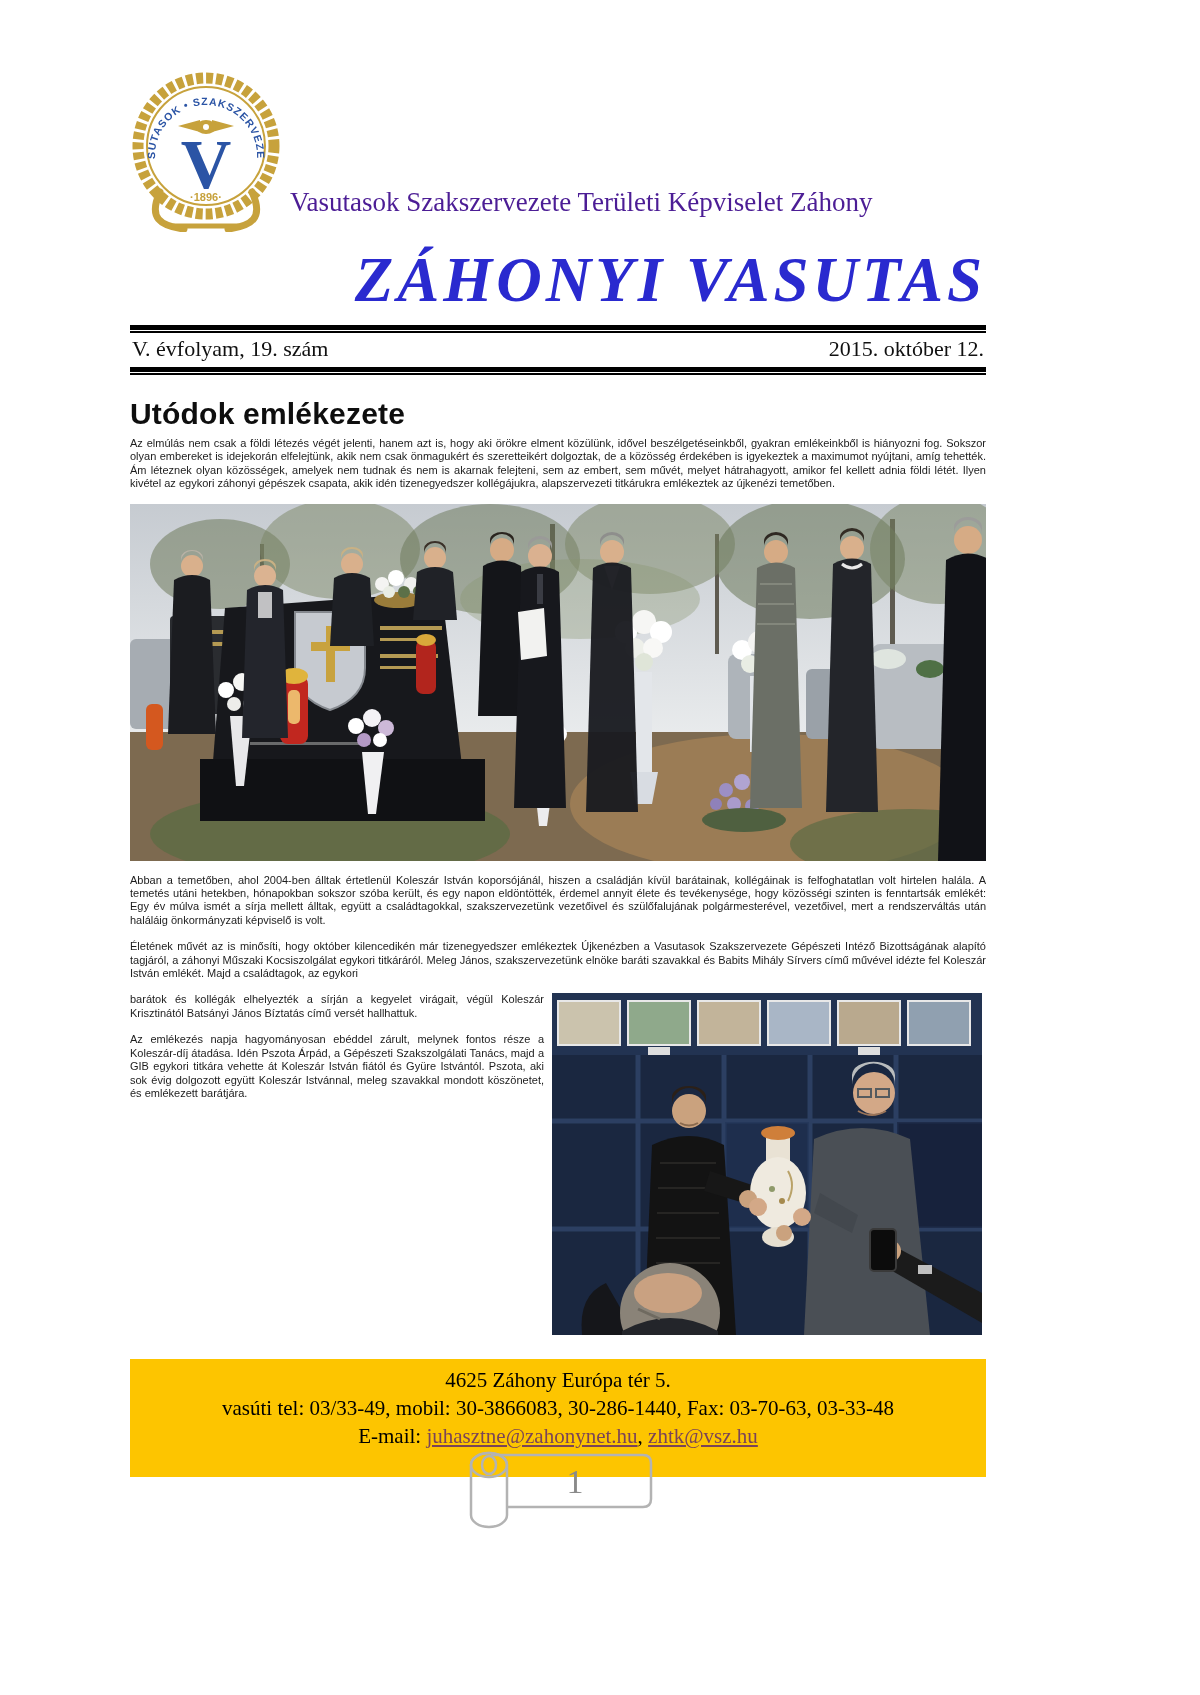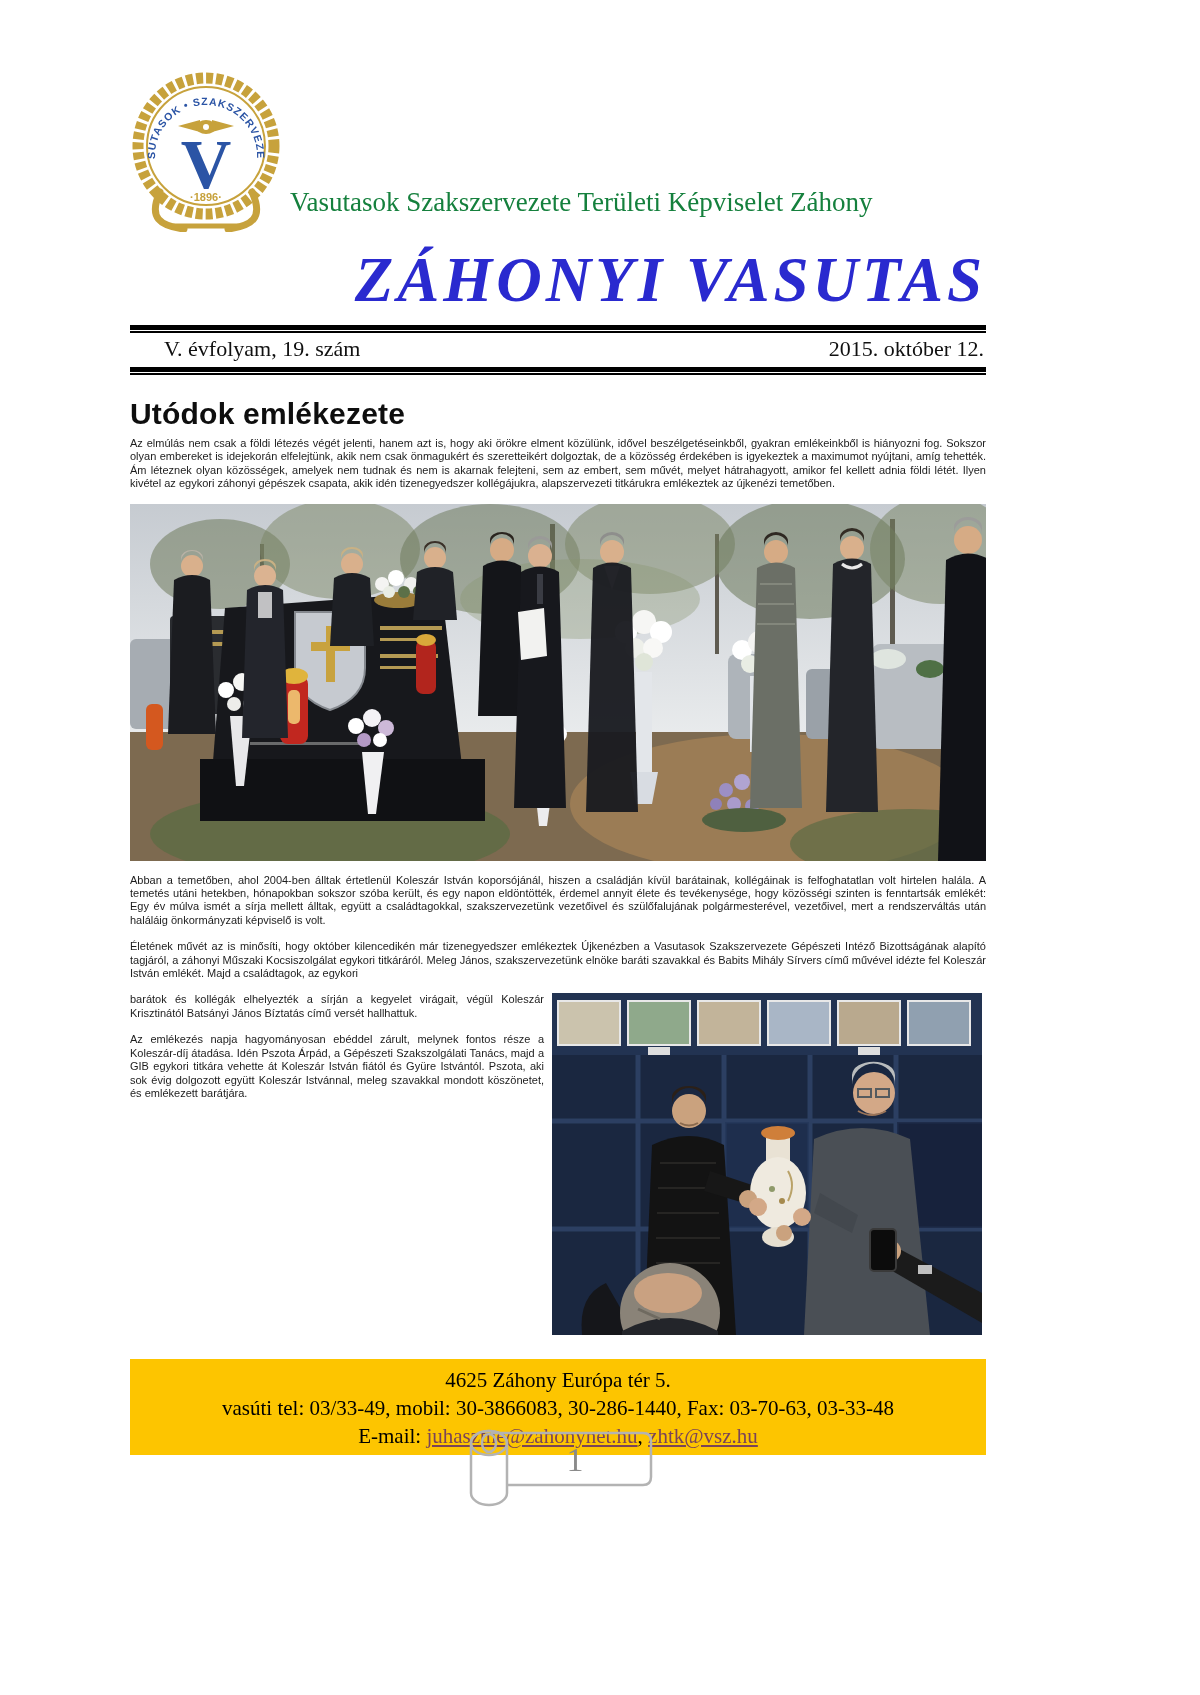--- a/index.html
+++ b/index.html
@@ -14,51 +14,50 @@
   html,body{margin:0;padding:0;}
   body{
     width:1200px;height:1695px;overflow:hidden;background:#ffffff;
     font-family:"Liberation Sans",sans-serif;color:#1c1c1c;position:relative;
   }
   .sheet{width:856px;margin-left:130px;}
   
   .masthead{padding-top:70px;display:flex;align-items:flex-end;}
   .logo{width:152px;height:162px;flex:0 0 auto;}
   .org-line{
-    font-family:"Liberation Serif",serif;font-size:27px;color:#15803d;
+    font-family:"Liberation Serif",serif;font-size:27px;color:#4c1d95;
     padding:0 0 14px 8px;white-space:nowrap;
   }
   
   .title{
     font-family:"Liberation Serif",serif;font-style:italic;font-weight:bold;
     color:var(--title-blue);font-size:63px;text-align:right;
     margin:12px 0 8px;letter-spacing:4px;white-space:nowrap;
   }
   
   .rule{height:8px;position:relative;}
   .rule::before{content:"";position:absolute;left:0;right:0;top:0;height:5px;background:var(--rule-black);}
   .rule::after{content:"";position:absolute;left:0;right:0;bottom:0;height:2px;background:var(--rule-black);}
   .issue-row{
     display:flex;justify-content:space-between;align-items:flex-end;
     font-family:"Liberation Serif",serif;font-size:22px;color:#101010;
     padding:3px 2px 5px;
-    margin-left:32px;
   }
   
   .article-heading{font-size:30px;font-weight:bold;color:#0e0e0e;margin:22px 0 6px;letter-spacing:.2px;}
   p.body{font-size:11px;line-height:1.22;text-align:justify;margin:0 0 13px;}
   figure{margin:0;}
   .photo1{width:856px;height:357px;margin:3px 0 13px;}
   .photo1 svg,.photo2 svg{display:block;width:100%;height:100%;}
   .wrap-row{display:flex;gap:8px;align-items:flex-start;}
   .left-col{width:414px;}
   .photo2{width:430px;height:342px;flex:0 0 auto;}
   
   .footer-bar{
-    background:var(--footer-gold);margin-top:24px;padding:8px 10px 4px;
+    background:var(--footer-gold);margin-top:24px;padding:8px 10px 26px;
     text-align:center;font-family:"Liberation Serif",serif;font-size:21px;
     line-height:1.32;color:#000;
   }
   .footer-bar a{color:var(--link);text-decoration:underline;cursor:pointer;}
   
   .pagenum{width:222px;height:92px;margin:-30px auto 0;position:relative;z-index:2;}
   .pagenum svg{display:block;width:100%;height:100%;}
   .pagenum text{font-family:"Liberation Serif",serif;}
 </style>
 </head>

